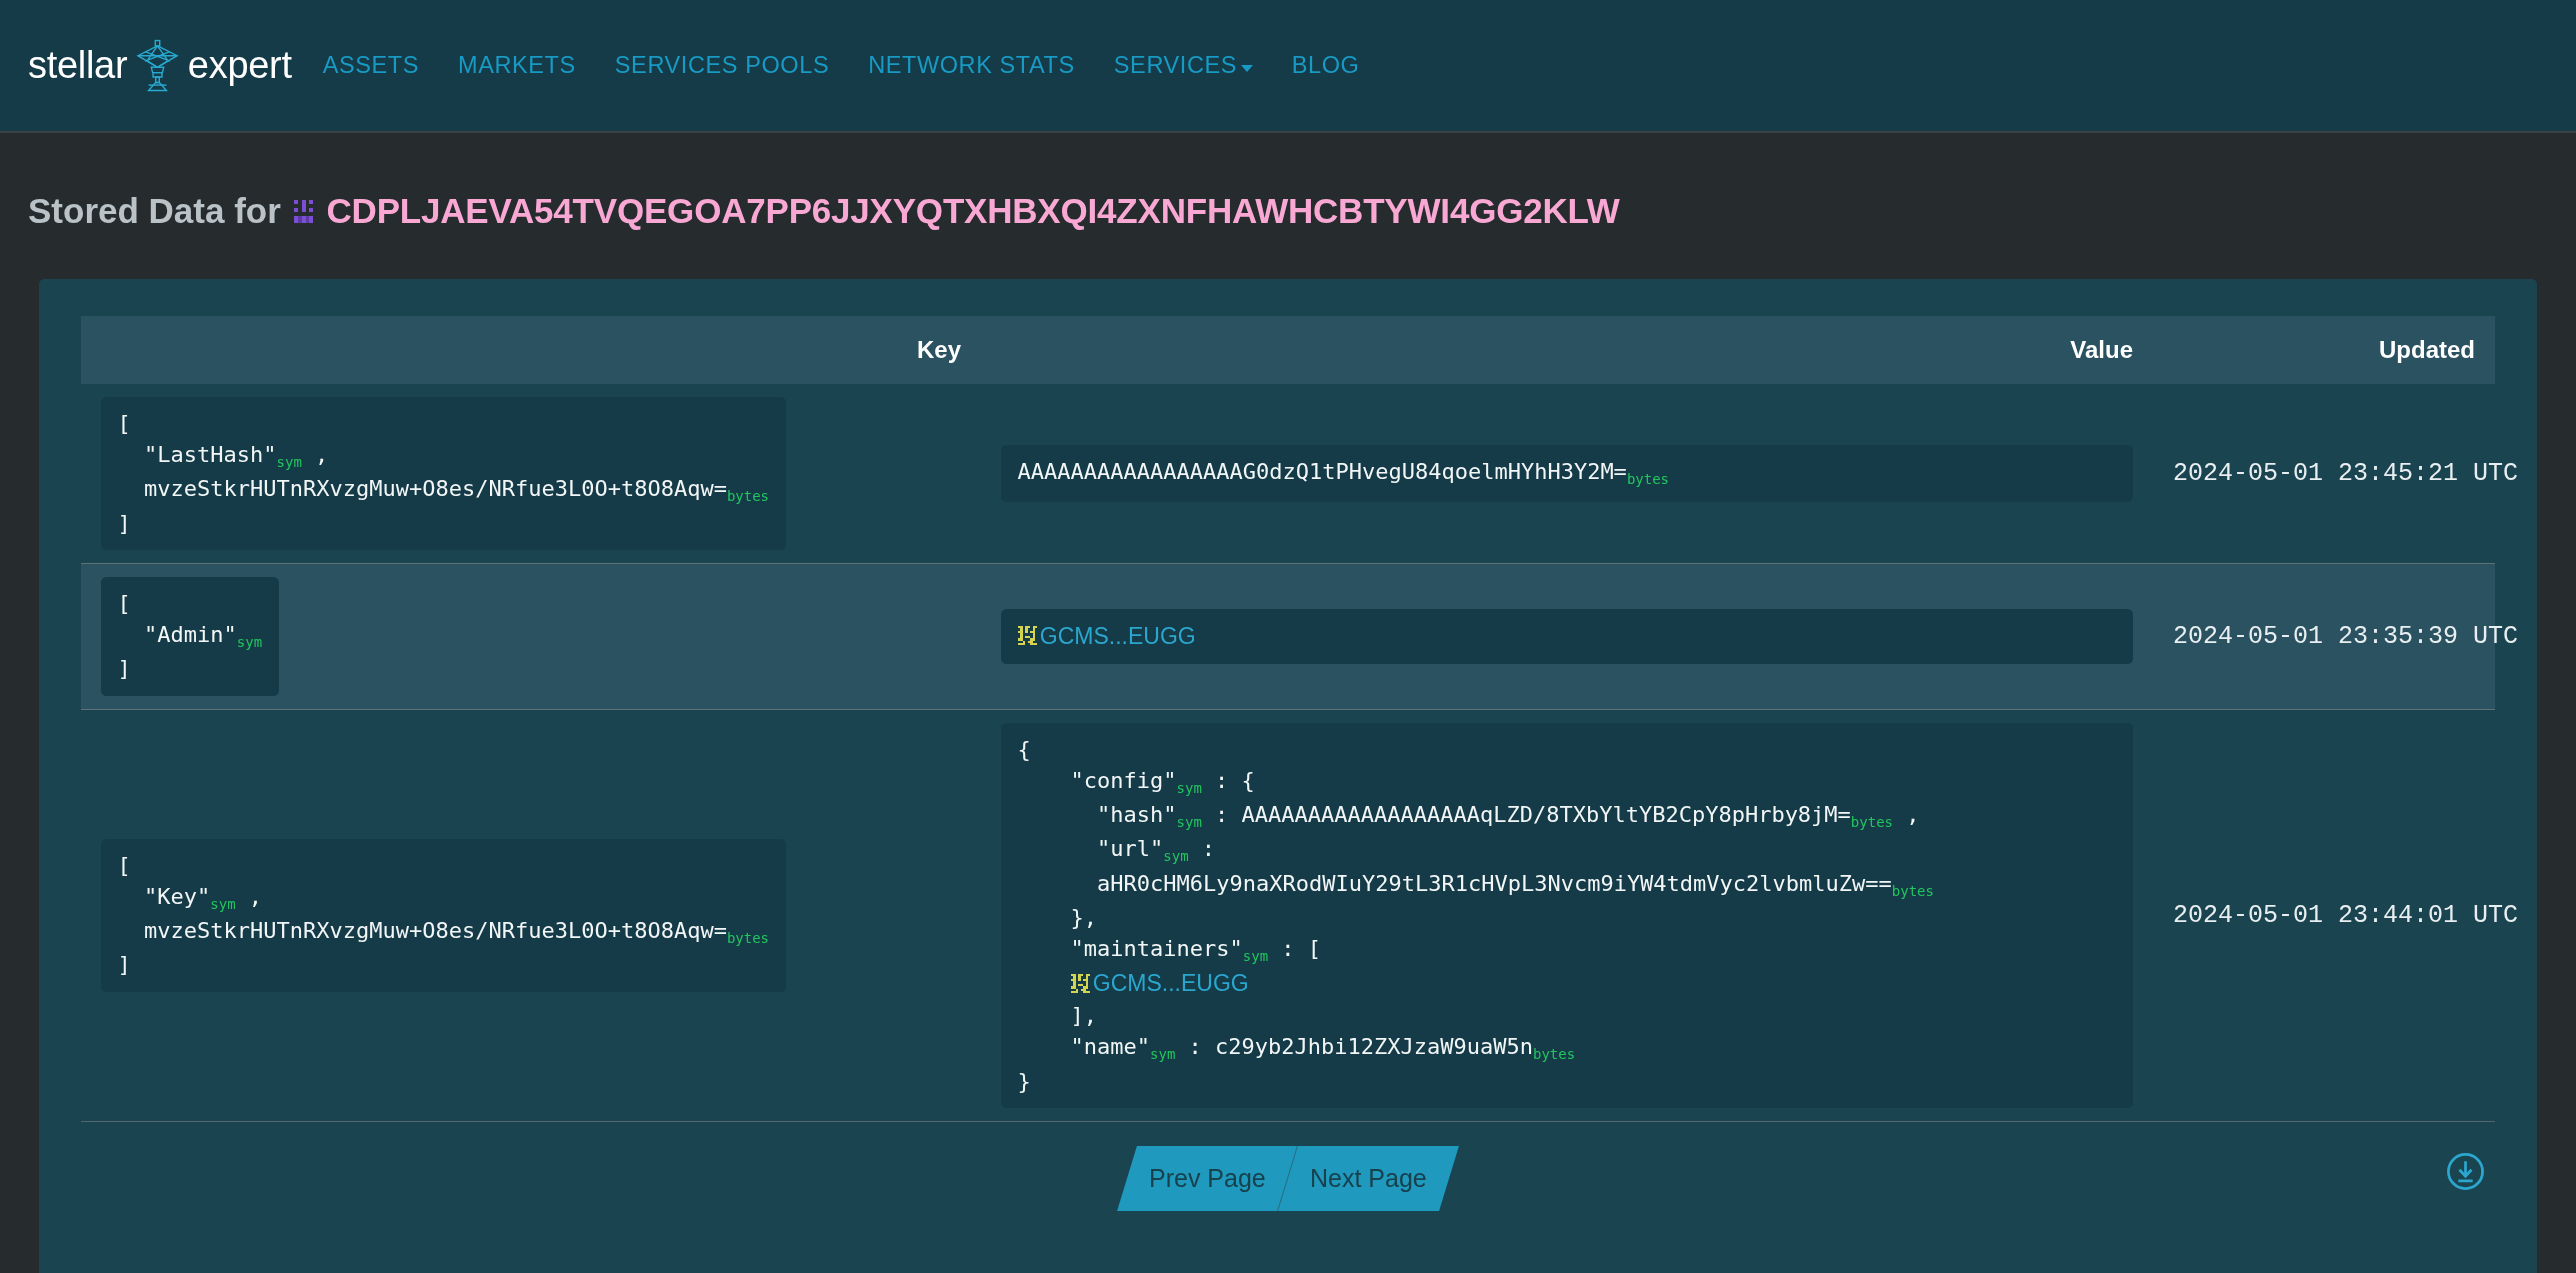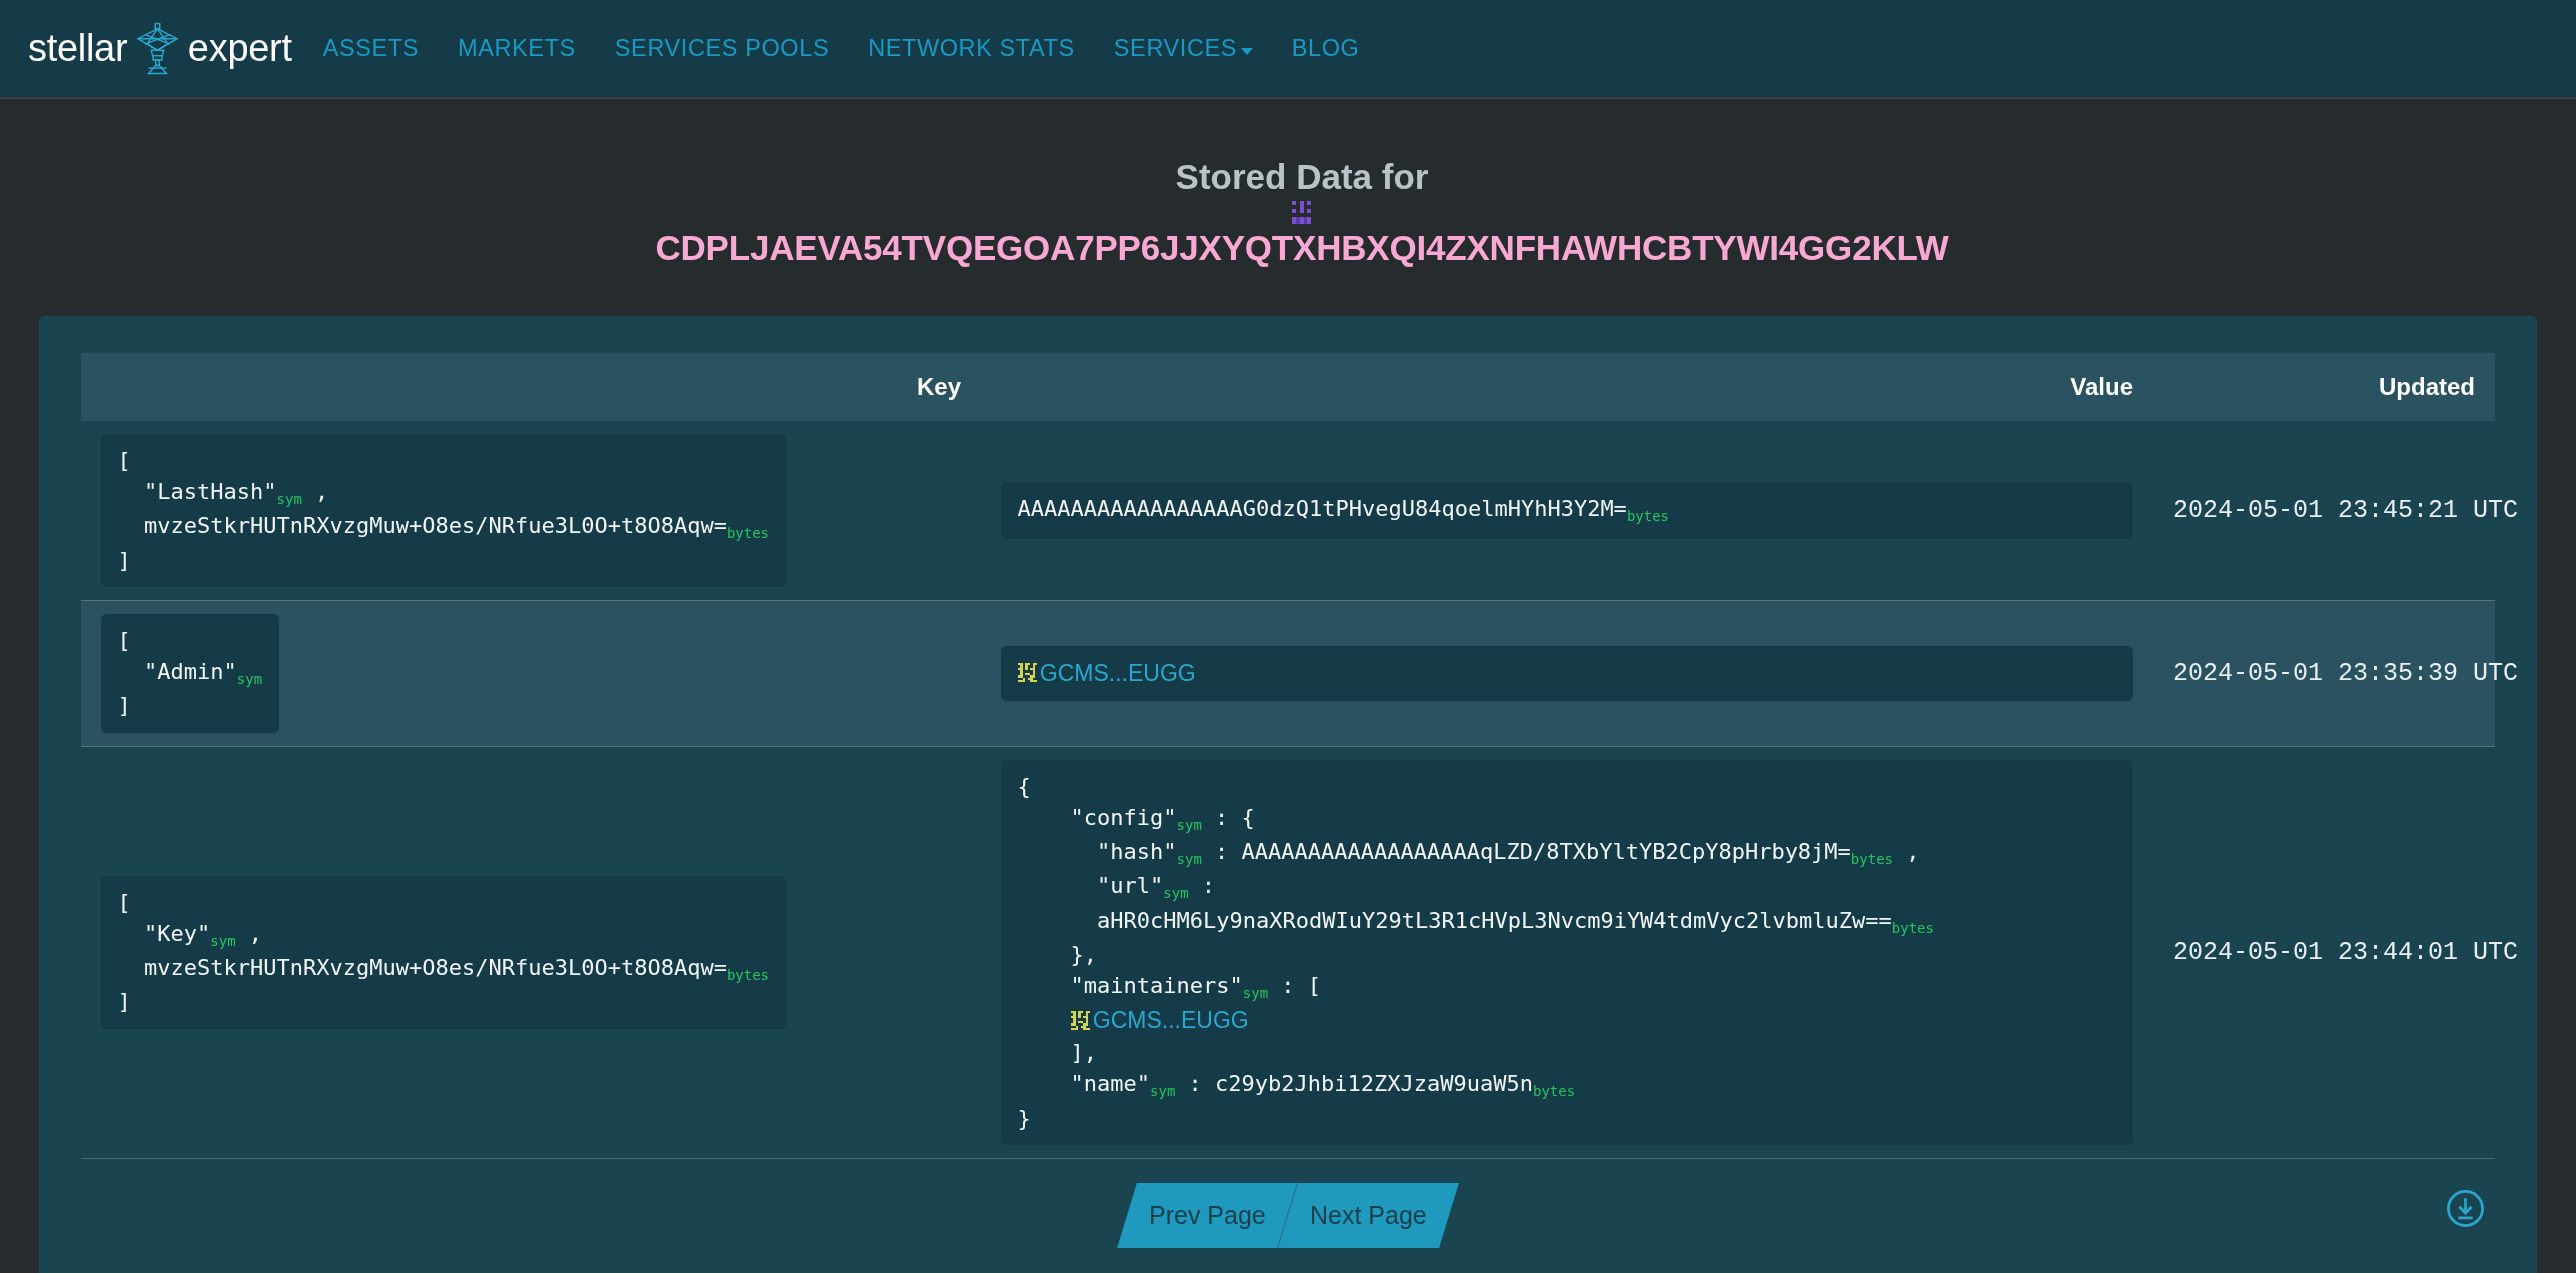--- a/index.html
+++ b/index.html
@@ -6,21 +6,21 @@
   html, body {
     margin: 0; padding: 0;
     width: 2576px; height: 1273px;
     background: #262b2e;
     font-family: "Liberation Sans", sans-serif;
     overflow: hidden;
   }
 
   
   .navbar {
-    height: 99px;
+    height: 133px;
     background: #143b47;
     display: flex;
     align-items: center;
     padding: 0 31px 0 28px;
     position: relative;
     border-bottom: 2.8px solid #3b4144;
   }
   .brand {
     display: flex;
     align-items: center;
@@ -115,21 +115,20 @@
   .account-icon { width: 42px; height: 46px; display:block; }
 
   
   .page-title {
     padding: 35px 0 24px 28px;
     font-size: 35px;
     color: #b9c3c7;
     white-space: nowrap;
     display: flex;
     align-items: center;
-    flex-direction: column;
   }
   .page-title .title-static { color: #b9c3c7; }
   .identicon {
     display: inline-block;
     width: 31px; height: 31px;
     margin: 0 5.5px 0 9.2px;
     vertical-align: middle;
     position: relative;
     top: 2.8px;
   }

